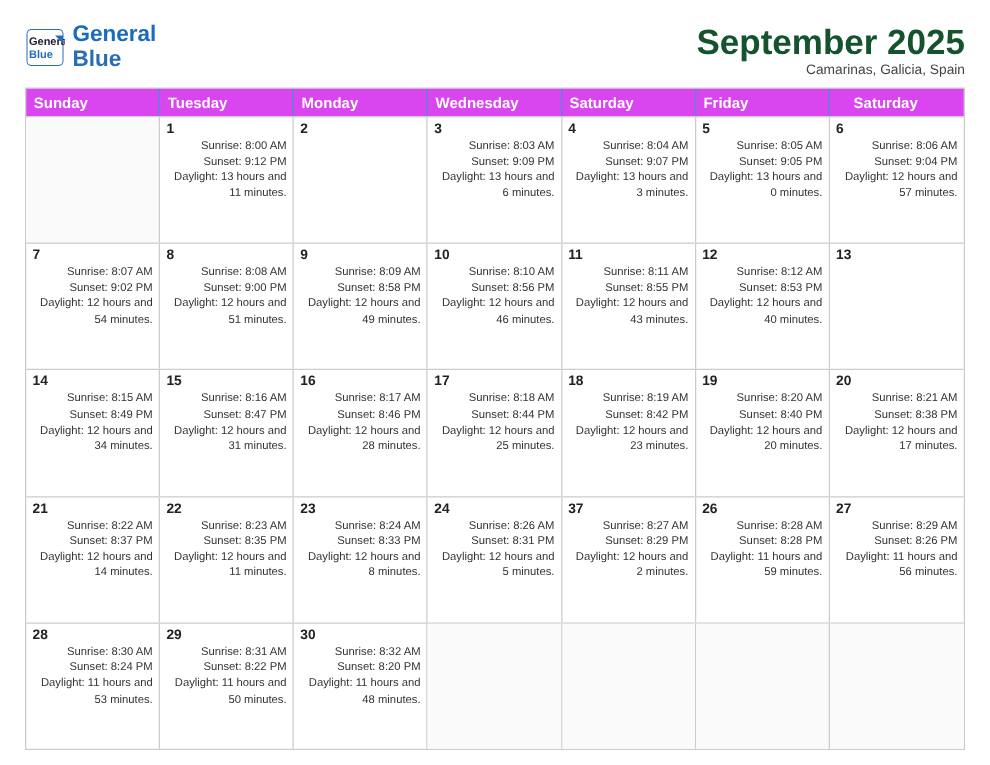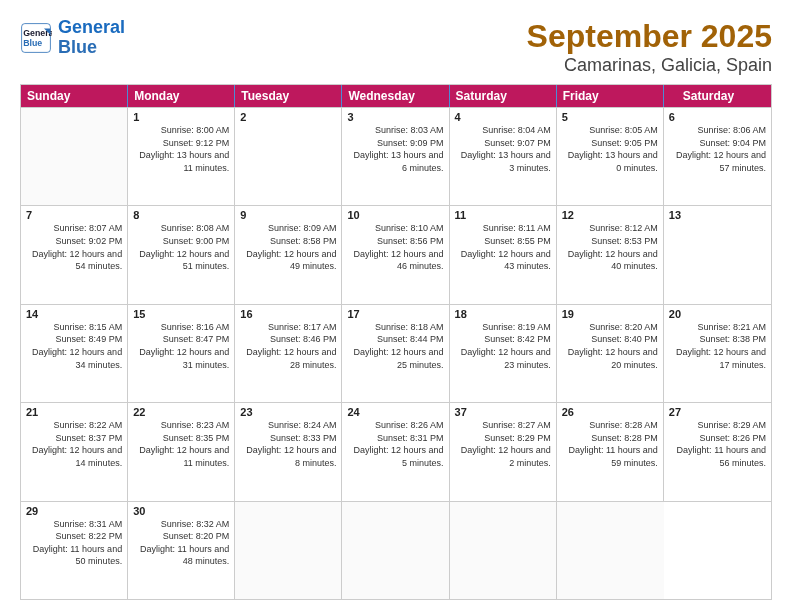--- a/index.html
+++ b/index.html
@@ -38,39 +38,39 @@
       color: #1a6bbf;
     }
     .logo-icon {
       width: 32px;
       height: 32px;
     }
     .title-block {
       text-align: right;
     }
     .month-title {
-      font-size: 32px;
-      font-weight: bold;
-      color: #a16207;
+      font-size: 28px;
+      font-weight: bold;
+      color: #14532d;
       text-align: right;
     }
     .location {
-      font-size: 18px;
+      font-size: 11px;
       color: #444;
     }
     .calendar {
       flex: 1;
       display: flex;
       flex-direction: column;
       border: 1px solid #ccc;
     }
     .cal-header {
       display: grid;
       grid-template-columns: repeat(7, 1fr);
-      background: #be185d;
+      background: #d946ef;
     }
     .cal-header-cell {
       color: #fff;
       font-size: 12px;
       font-weight: bold;
       padding: 4px 6px;
       text-align: left;
       border-right: 1px solid #4a8dd5;
     }
     .cal-header-cell:last-child { border-right: none; margin-left: 13px; }
@@ -130,22 +130,22 @@
     </div>
     <div class="title-block">
       <div class="month-title">September 2025</div>
       <div class="location">Camarinas, Galicia, Spain</div>
     </div>
   </div>
 
   <div class="calendar">
     <div class="cal-header">
     <div class="cal-header-cell">Sunday</div>
+        <div class="cal-header-cell">Tuesday</div>
         <div class="cal-header-cell">Monday</div>
-        <div class="cal-header-cell">Tuesday</div>
         <div class="cal-header-cell">Wednesday</div>
         <div class="cal-header-cell">Saturday</div>
         <div class="cal-header-cell">Friday</div>
         <div class="cal-header-cell">Saturday</div>
       </div>
     <div class="cal-body">
     <div class="cal-row">
           <div class="cal-cell empty"></div>
           <div class="cal-cell">
             <div class="cell-day">1</div>
@@ -255,20 +255,24 @@
             <div class="cell-day">26</div>
             <div class="cell-info">Sunrise: 8:28 AM<br>Sunset: 8:28 PM<br>Daylight: 11 hours and 59 minutes.</div>
           </div>
           <div class="cal-cell">
             <div class="cell-day">27</div>
             <div class="cell-info">Sunrise: 8:29 AM<br>Sunset: 8:26 PM<br>Daylight: 11 hours and 56 minutes.</div>
           </div>
         </div>
         <div class="cal-row">
           <div class="cal-cell">
+            <div class="cell-day">28</div>
+            <div class="cell-info">Sunrise: 8:30 AM<br>Sunset: 8:24 PM<br>Daylight: 11 hours and 53 minutes.</div>
+          </div>
+          <div class="cal-cell">
             <div class="cell-day">29</div>
             <div class="cell-info">Sunrise: 8:31 AM<br>Sunset: 8:22 PM<br>Daylight: 11 hours and 50 minutes.</div>
           </div>
           <div class="cal-cell">
             <div class="cell-day">30</div>
             <div class="cell-info">Sunrise: 8:32 AM<br>Sunset: 8:20 PM<br>Daylight: 11 hours and 48 minutes.</div>
           </div>
           <div class="cal-cell empty"></div>
           <div class="cal-cell empty"></div>
           <div class="cal-cell empty"></div>

